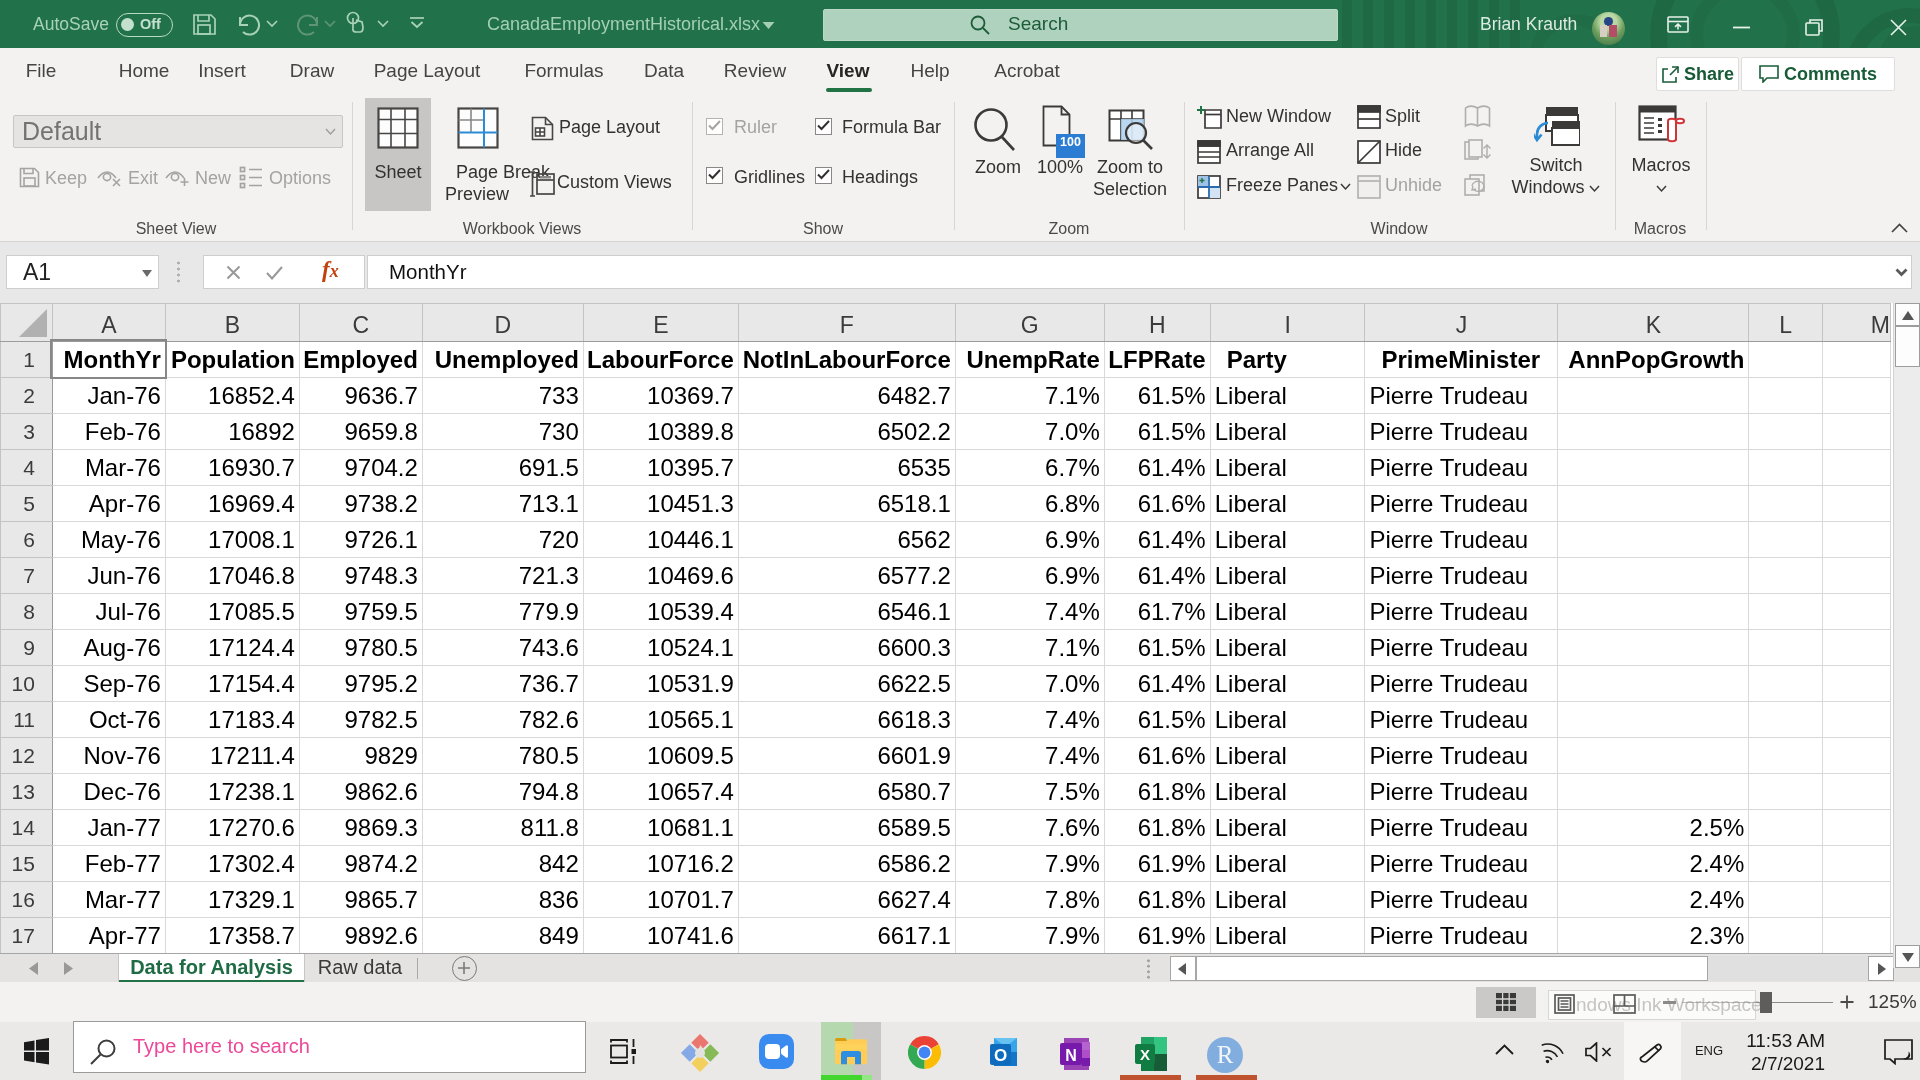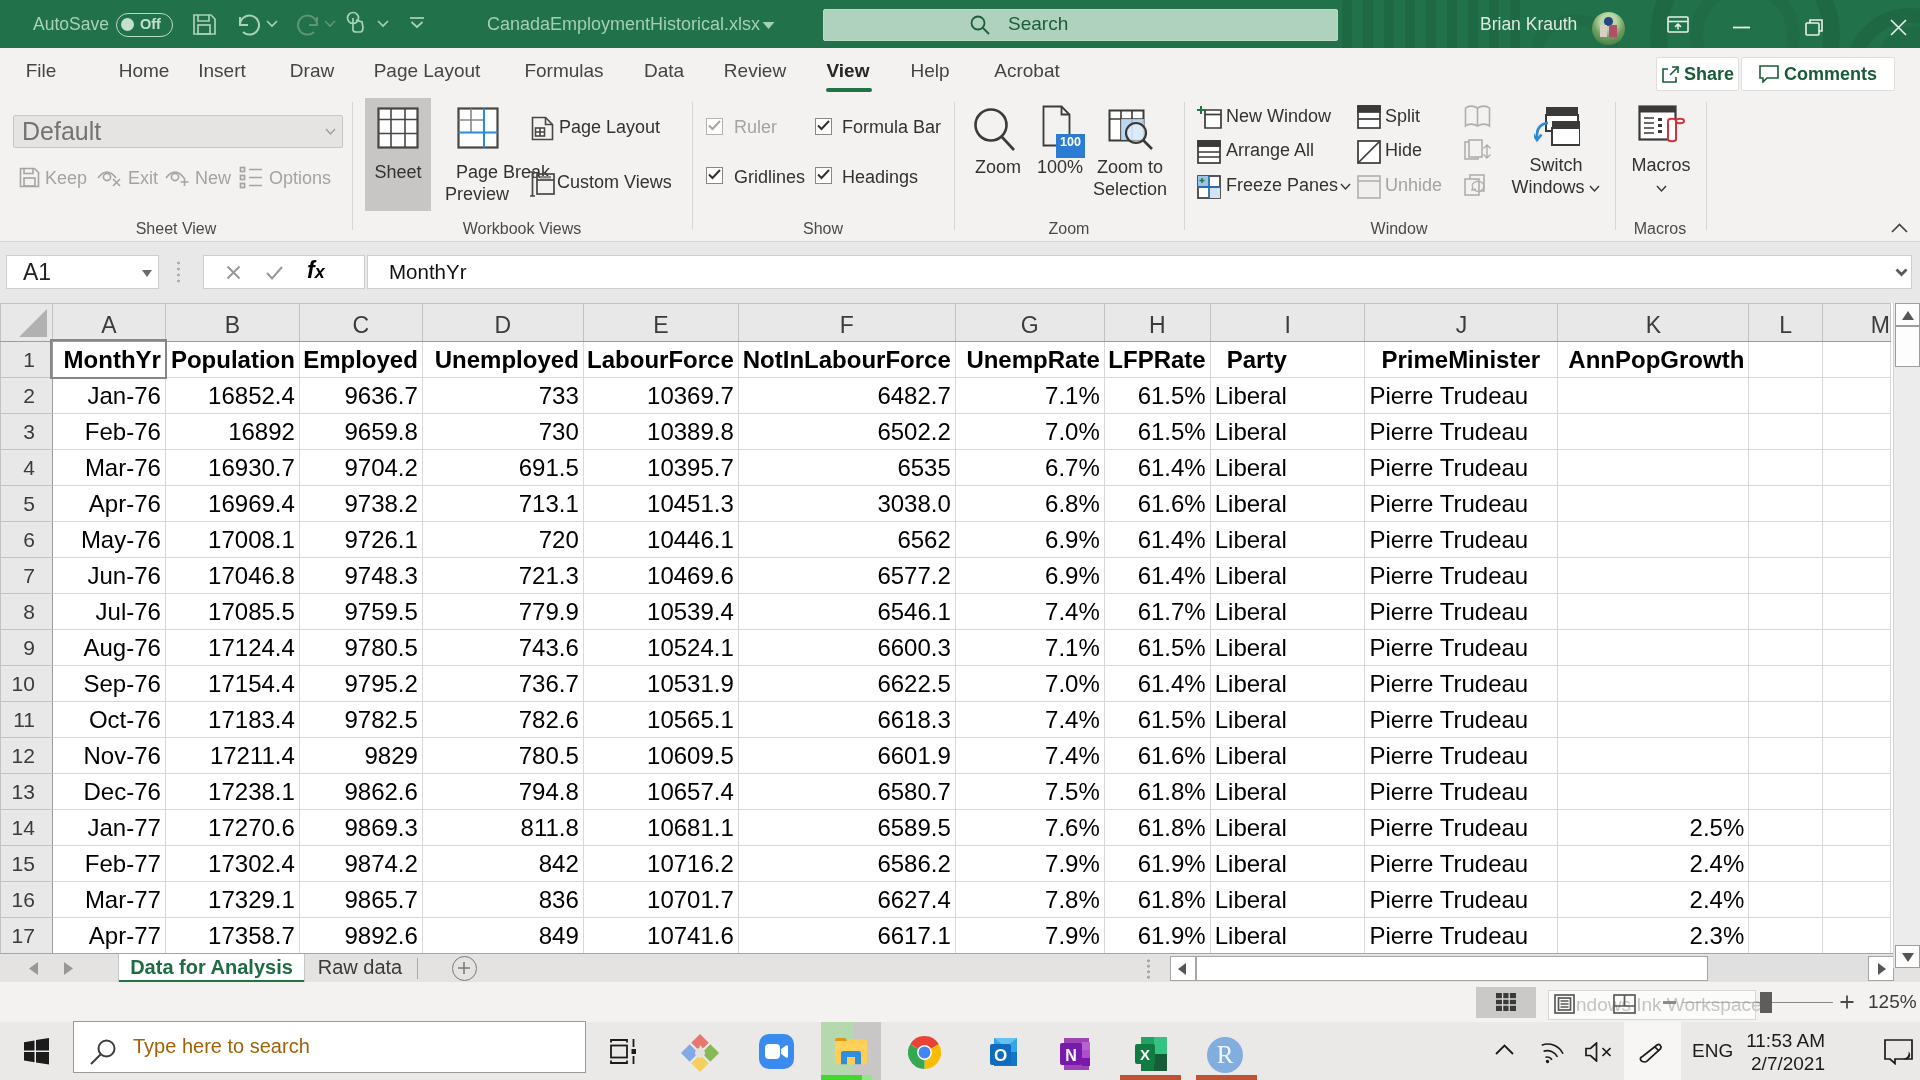--- a/index.html
+++ b/index.html
@@ -358,21 +358,21 @@
         </svg>
  </div>
  <div class="ab" style="left:177px;top:18px;width:3px;height:25px;background:radial-gradient(circle,#b0b0b0 1.4px,transparent 1.6px) 0 0/3px 6px"></div>
  <div class="fbox" style="left:203px;width:162px">
    <svg class="ab" style="left:22px;top:9px" width="15" height="15" viewBox="0 0 15 15" stroke="#9a9896" stroke-width="2" fill="none">
           <path d="M1.5 1.5 l12 12 M13.5 1.5 l-12 12"></path>
         </svg>
    <svg class="ab" style="left:62px;top:10px" width="17" height="14" viewBox="0 0 17 14" stroke="#9a9896" stroke-width="2" fill="none">
           <path d="M1 7 l5 5.5 L16 1"></path>
         </svg>
-   <div class="ab" style="left:103px;top:1px;font-family:Liberation Sans, sans-serif;font-style:italic;font-size:23px;color:#000000;font-weight:bold">f<span style="font-size:18px">x</span></div>
+   <div class="ab" style="left:118px;top:1px;font-family:Liberation Serif, serif;font-style:italic;font-size:23px;color:#c2410c;font-weight:bold">f<span style="font-size:18px">x</span></div>
  </div>
  <div class="fbox" style="left:367px;width:1545px">
    <div class="ab" style="left:21px;top:0;line-height:32px;font-size:20.5px;color:#111">MonthYr</div>
    <svg class="ab" style="left:1527px;top:12px" width="13" height="9" viewBox="0 0 13 9" fill="none" stroke="#595959" stroke-width="2.8">
           <path d="M1.5 1.5 l5 5 l5 -5"></path>
         </svg>
  </div>
 </div>
 <div id="grid" class="ab">
       <table>
@@ -475,21 +475,21 @@
             <td class="tl"></td>
             <td class="tl"></td>
           </tr>
           <tr style="height:36px">
             <td class="rh">5</td>
             <td class="tr">Apr-76</td>
             <td class="tr">16969.4</td>
             <td class="tr">9738.2</td>
             <td class="tr">713.1</td>
             <td class="tr">10451.3</td>
-            <td class="tr">3038.0</td>
+            <td class="tr">6518.1</td>
             <td class="tr">6.8%</td>
             <td class="tr">61.6%</td>
             <td class="tl">Liberal</td>
             <td class="tl">Pierre Trudeau</td>
             <td class="tr"></td>
             <td class="tl"></td>
             <td class="tl"></td>
           </tr>
           <tr style="height:36px">
             <td class="rh">6</td>
@@ -766,21 +766,21 @@
    <path d="M0 4.2 L10.5 2.4 V12.5 H0 z"></path>
         <path d="M12 2.1 L25 0 V12.5 H12 z"></path>
    <path d="M0 14 H10.5 V24.3 L0 22.6 z"></path>
         <path d="M12 14 H25 V26.6 L12 24.6 z"></path>
       </svg>
  <div class="ab" style="left:73px;top:-1px;width:513px;height:52px;background:#fff;border:1px solid #9a9a9a">
    <svg class="ab" style="left:15px;top:17px" width="28" height="28" viewBox="0 0 28 28" fill="none" stroke="#3c3c3c" stroke-width="2">
      <circle cx="17.5" cy="9.5" r="8"></circle>
           <path d="M11.5 15.5 L2 25"></path>
         </svg>
-   <div class="ab" style="left:59px;top:0;line-height:49px;font-size:20px;color:#a16207">Type here to search</div>
+   <div class="ab" style="left:59px;top:0;line-height:49px;font-size:20px;color:#ec4899">Type here to search</div>
  </div>
  <svg class="ab" style="left:610px;top:17px" width="28" height="25" viewBox="0 0 28 25" fill="none" stroke="#1b1b1b" stroke-width="1.8">
    <path d="M1 3.5 v-2.5 h16 v2.5"></path>
         <path d="M1 21.5 v2.5 h16 v-2.5"></path>
         <rect x="1" y="6.5" width="16" height="12"></rect>
    <path d="M23.5 0 v8 m0 9 v8" stroke-width="1.8"></path>
         <rect x="21.5" y="10" width="4.5" height="5" fill="#1b1b1b" stroke="none"></rect>
       </svg>
  <svg class="ab" style="left:680px;top:11px" width="40" height="40" viewBox="0 0 40 40">
    <g transform="rotate(45 20 20)">
@@ -859,19 +859,19 @@
         </g>
       </svg>
  <svg class="ab" style="left:1585px;top:20px" width="27" height="20" viewBox="0 0 27 20" fill="none" stroke="#1b1b1b" stroke-width="1.7">
    <path d="M1 6.5 h4.5 l6 -5.5 v18 l-6 -5.5 h-4.5 z"></path>
         <path d="M17.5 6 l8 8 M25.5 6 l-8 8"></path>
       </svg>
  <svg class="ab" style="left:1638px;top:20px" width="26" height="22" viewBox="0 0 26 22" fill="none" stroke="#1b1b1b" stroke-width="1.7">
    <path d="M7 20 C2 20 1 16 4.5 14.5 L19 3 a2.6 2.6 0 0 1 3.6 3.6 L9 19 c-1 1 -2 1 -2 1 z"></path>
         <path d="M17 5 l4 4"></path>
       </svg>
- <div class="ab" style="left:1692px;top:0;width:34px;height:58px;text-align:center;font-size:19px;color:#1b1b1b;line-height:58px">ENG</div>
+ <div class="ab" style="left:1692px;top:0;width:34px;height:58px;text-align:center;font-size:13px;color:#1b1b1b;line-height:58px">ENG</div>
  <div class="ab" style="left:1737px;top:7px;width:88px;text-align:right;font-size:19px;color:#1a1a1a;line-height:23px">11:53 AM<br>2/7/2021</div>
  <svg class="ab" style="left:1884px;top:17px" width="29" height="26" viewBox="0 0 29 26" fill="none" stroke="#1b1b1b" stroke-width="1.7">
    <path d="M1 1 h27 v19 h-17 v4.5 l-5 -4.5 h-5 z" fill="none"></path>
    <path d="M19 19.5 a5.5 5.5 0 0 0 5.5 -7 a4.4 4.4 0 0 1 -5.5 7 z" fill="#1b1b1b" stroke="none"></path>
       </svg>
 </div>
 </div>
 </body></html>

